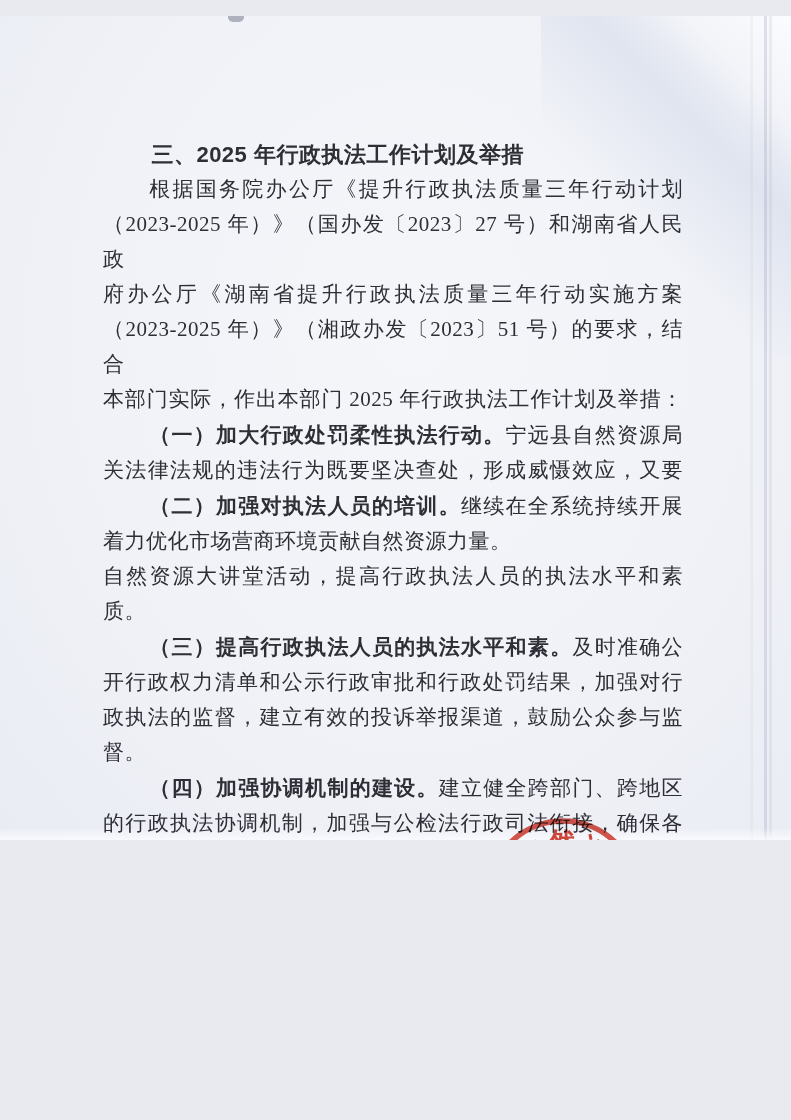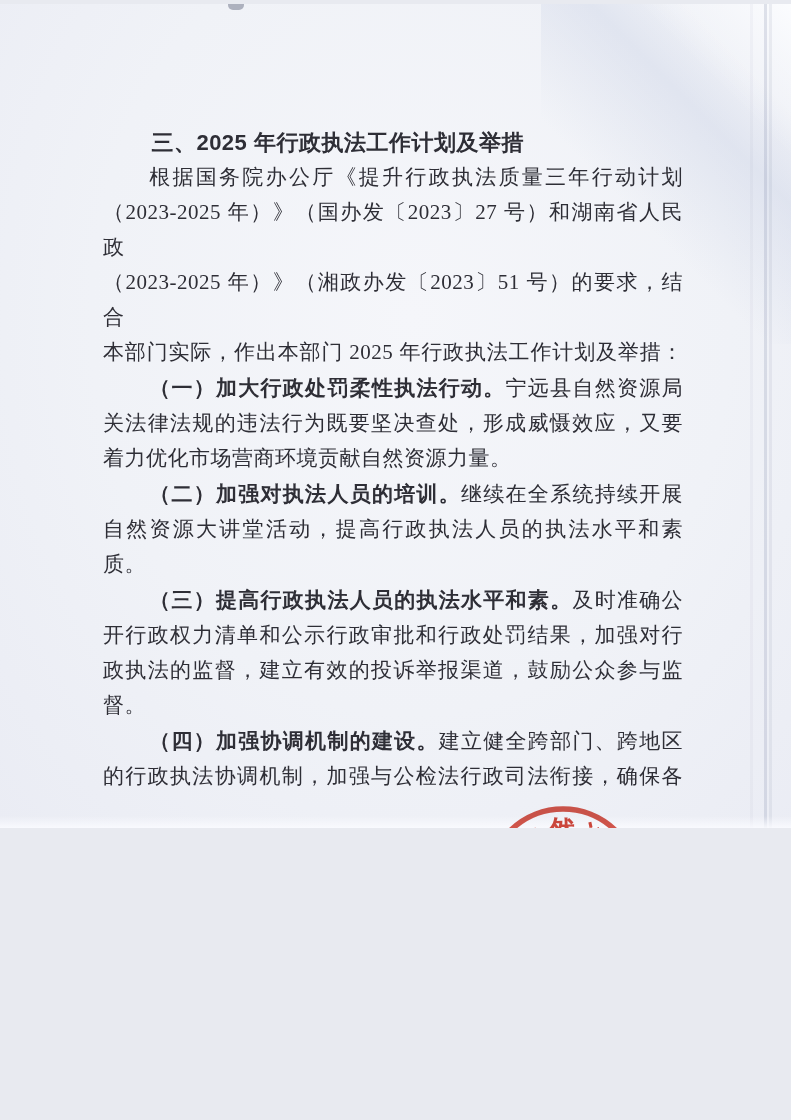--- a/index.html
+++ b/index.html
@@ -1,19 +1,19 @@
 <!DOCTYPE html>
 <html><head>
 <meta charset="utf-8">
 <style>
   html,body{margin:0;padding:0;background:#e8eaf0;}
   .page{
     position:relative;
     width:791px;height:824px;
-    margin:4px auto;
+    margin:16px auto;
     overflow:hidden;
     background:
       radial-gradient(ellipse at 52% 38%, #f5f6fa 0%, #f0f2f7 55%, #eaecf4 100%);
     font-family:"Liberation Serif","DejaVu Serif",serif;
     color:#2e2e36;
   }
   
   .corner-shade{
     position:absolute;right:0;top:0;width:250px;height:340px;
     background:
@@ -88,26 +88,27 @@
   <div class="corner-shade"></div>
   <div class="scan-line-right"></div>
   <div class="top-notch"></div>
   <div class="bottom-edge"></div>
 
   <div class="doc-body">
     <div class="line title indent">三、2025 年行政执法工作计划及举措</div>
 
   <div class="line fill indent"><span>根据国务院办公厅《提升行政执法质量三年行动计划</span></div>
       <div class="line fill"><span>（2023-2025 年）》（国办发〔2023〕27 号）和湖南省人民政</span></div>
+      <div class="line fill"><span>府办公厅《湖南省提升行政执法质量三年行动实施方案</span></div>
       <div class="line fill"><span>（2023-2025 年）》（湘政办发〔2023〕51 号）的要求，结合</span></div>
       <div class="line fill"><span>本部门实际，作出本部门 2025 年行政执法工作计划及举措：</span></div>
       <div class="line fill indent"><span class="lead">（一）加大行政处罚柔性执法行动。</span><span>宁远县自然资源局</span></div>
       <div class="line fill"><span>关法律法规的违法行为既要坚决查处，形成威慑效应，又要</span></div>
+      <div class="line fill indent"><span class="lead">（二）加强对执法人员的培训。</span><span>继续在全系统持续开展</span></div>
       <div class="line"><span>着力优化市场营商环境贡献自然资源力量。</span></div>
-      <div class="line fill indent"><span class="lead">（二）加强对执法人员的培训。</span><span>继续在全系统持续开展</span></div>
       <div class="line fill"><span>自然资源大讲堂活动，提高行政执法人员的执法水平和素</span></div>
       <div class="line"><span>质。</span></div>
       <div class="line fill indent"><span class="lead">（三）提高行政执法人员的执法水平和素。</span><span>及时准确公</span></div>
       <div class="line fill"><span>开行政权力清单和公示行政审批和行政处罚结果，加强对行</span></div>
       <div class="line fill"><span>政执法的监督，建立有效的投诉举报渠道，鼓励公众参与监</span></div>
       <div class="line"><span>督。</span></div>
       <div class="line fill indent"><span class="lead">（四）加强协调机制的建设。</span><span>建立健全跨部门、跨地区</span></div>
       <div class="line fill"><span>的行政执法协调机制，加强与公检法行政司法衔接，确保各</span></div>
     </div>
 

